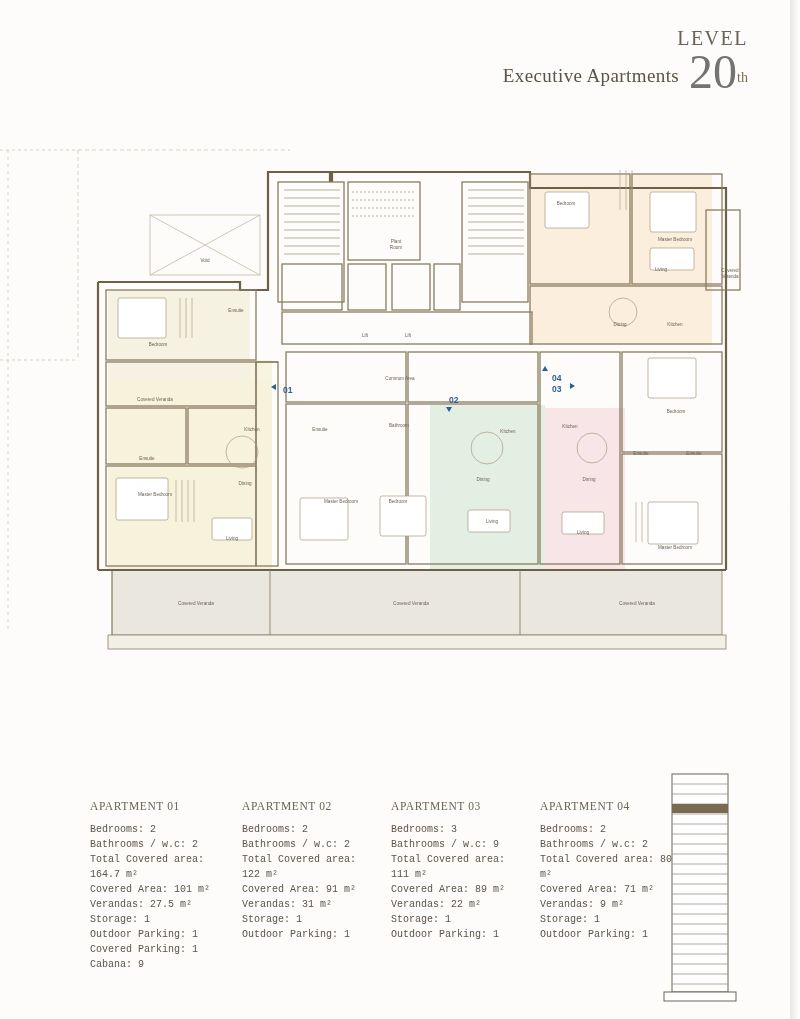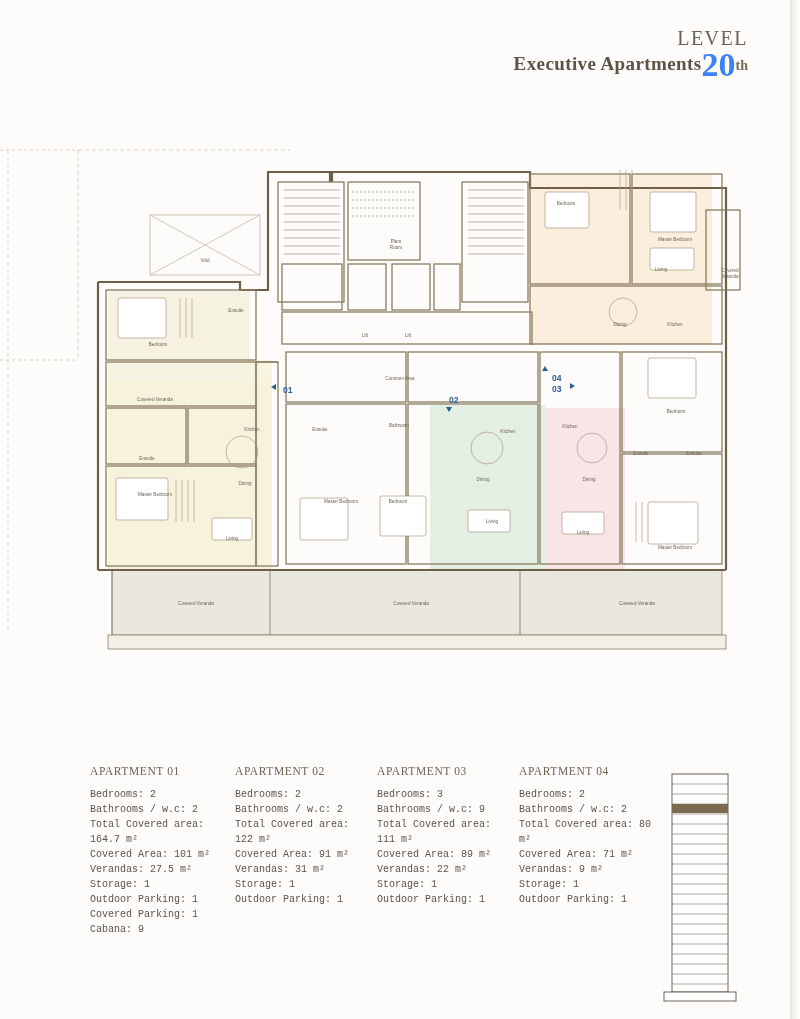--- a/index.html
+++ b/index.html
@@ -23,39 +23,39 @@
 
   
   .header {
     position:absolute; right:42px; top:28px;
     text-align:right;
   }
   .level-word {
     font-size:20px; letter-spacing:1.5px; color:#6b6155;
     line-height:1; margin-bottom:2px;
   }
-  .title-row { display:flex; align-items:flex-end; justify-content:flex-end; gap:0;font-weight:bold; }
+  .title-row { display:flex; align-items:flex-end; justify-content:flex-end; gap:10px; }
   .exec-title {
     font-size:19px; color:#5d5245; letter-spacing:0.4px;
     padding-bottom:6px;
   }
   .level-num {
-    font-size:34px; color:#3b82f6; line-height:0.9;
+    font-size:48px; color:#737373; line-height:0.9;
     font-family:"Liberation Serif", serif;
   }
   .level-sup { font-size:14px; color:#7a6a4f; vertical-align:super; }
 
   
   .plan-wrap { position:absolute; left:0; top:130px; width:790px; height:540px; }
   .plan-svg { display:block; }
 
   
   .summaries {
-    position:absolute; left:90px; top:765px; width:600px;
-    display:flex; gap:5px;
+    position:absolute; left:90px; top:800px; width:600px;
+    display:flex; gap:12px;
   }
   .apt-col { width:137px; }
   .apt-col.c1 { width:140px; }
   .apt-head {
     font-size:11.5px; letter-spacing:0.6px; color:#6d6254;
     margin-bottom:10px; font-family:"Liberation Serif", serif;
   }
   .apt-line {
     font-size:10px; color:#5c5349; line-height:15px;
     font-family:Liberation Mono, monospace;

